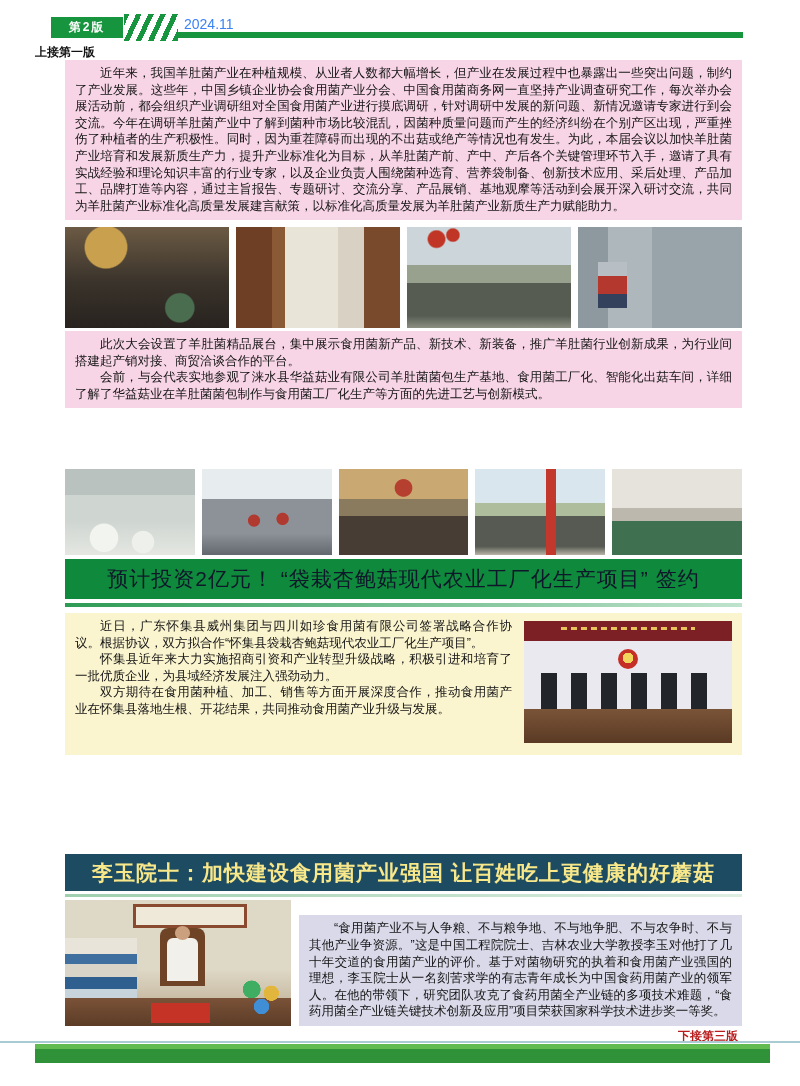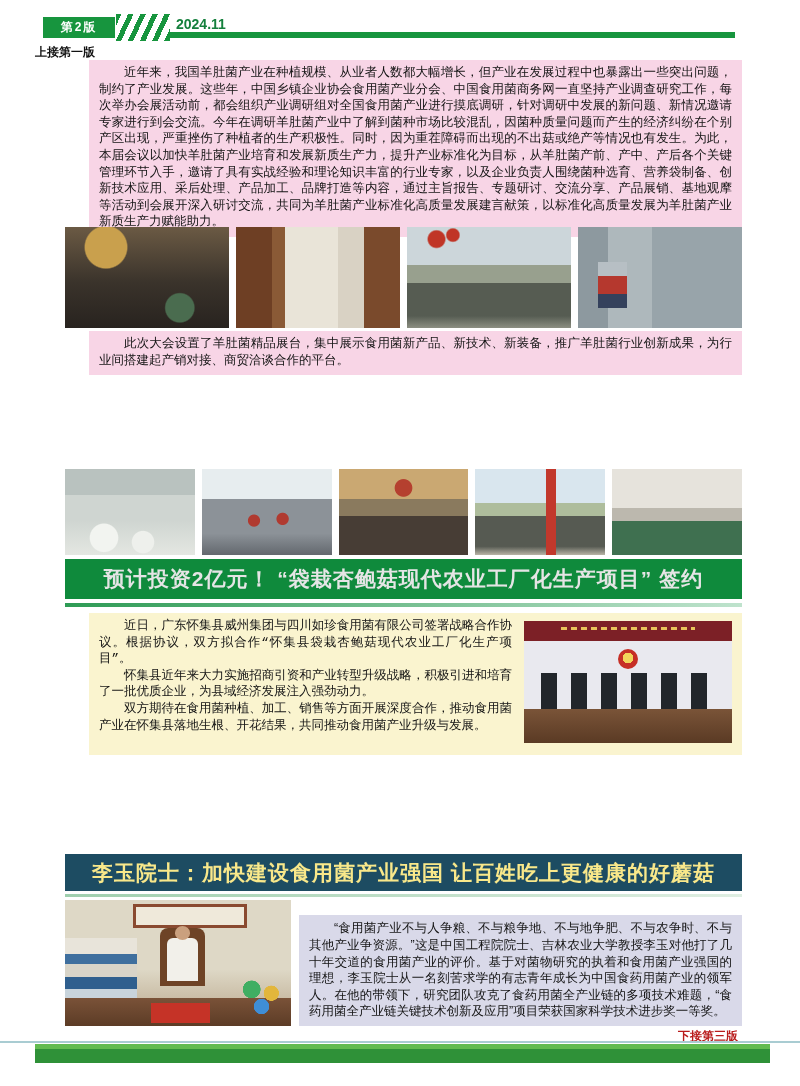--- a/index.html
+++ b/index.html
@@ -1,30 +1,30 @@
 <!DOCTYPE html>
 <html><head>
 <meta charset="utf-8">
 <style>
   html,body{margin:0;padding:0;background:#ffffff;}
   body{width:800px;height:1086px;position:relative;overflow:hidden;
        font-family:"Liberation Sans","DejaVu Sans",sans-serif;color:#141414;}
 
   
-  .masthead{position:absolute;left:8px;top:14px;width:757px;height:28px;}
+  .masthead{position:absolute;left:16px;top:14px;width:757px;height:28px;}
   .edition-badge{position:absolute;left:35px;top:3px;width:72px;height:21px;background:#17953e;
       color:#fff;font-size:12px;font-weight:bold;display:flex;align-items:center;justify-content:center;letter-spacing:2px;}
   .stripes{position:absolute;left:108px;top:0;width:54px;height:27px;
       background:repeating-linear-gradient(115deg,#17953e 0 5px,transparent 5px 11px);}
-  .masthead-date{position:absolute;left:168px;top:2px;font-size:14px;font-weight:bold;color:#15803d;}
+  .masthead-date{position:absolute;left:168px;top:2px;font-size:14px;font-weight:normal;color:#3b82f6;}
   .masthead-bar{position:absolute;left:160px;right:30px;top:18px;height:6px;background:#17953e;}
   .continued-from{position:absolute;left:35px;top:44px;font-size:12px;font-weight:bold;color:#111;}
 
   
-  .col{margin-left:89px;margin-right:58px;font-family:Liberation Mono, monospace;}
+  .col{margin-left:65px;margin-right:58px;}
   .textblock{padding:5px 10px 6px 10px;font-size:12.5px;line-height:16.6px;text-align:justify;}
   .textblock p{margin:0;text-indent:2em;}
   .pink{background:#f8d5e6;}
   .yellow{background:#faf4cf;}
   .lavender{background:#d9d9e9;}
 
   .block1{position:absolute;left:0;right:0;top:60px;}
   .block2{position:absolute;left:0;right:0;top:331px;}
 
   
@@ -55,21 +55,21 @@
        linear-gradient(180deg,#e7edef 0 35%,#8c9298 35% 75%,#63686e 100%);}
   .p2c{background:radial-gradient(circle at 50% 22%,#b5402f 0 9%,transparent 10%),
        linear-gradient(180deg,#caa872 0 35%,#8a7a5e 35% 55%,#473d35 55% 100%);}
   .p2d{background:linear-gradient(90deg,transparent 0 55%,#c2382c 55% 62%,transparent 62%),
        linear-gradient(180deg,#d9e6ee 0 40%,#aebd9c 40% 55%,#565a52 55% 90%,#b8b4a6 100%);}
   .p2e{background:linear-gradient(180deg,#e6e3dc 0 45%,#bcb8ae 45% 60%,#3f7050 60% 100%);}
 
   
   .banner-green{position:absolute;left:65px;right:58px;top:559px;height:40px;background:#0f8a3c;
       display:flex;align-items:center;justify-content:center;}
-  .banner-green span{color:#e5e5e5;font-size:21px;font-weight:bold;letter-spacing:1px;}
+  .banner-green span{color:#0f172a;font-size:21px;font-weight:normal;letter-spacing:1px;}
   .underline-green{position:absolute;left:65px;right:58px;top:603px;height:4px;
       background:linear-gradient(90deg,#2e9b55,#bfe3cd);}
 
   .banner-blue{position:absolute;left:65px;right:58px;top:854px;height:37px;background:#1d4c62;
       display:flex;align-items:center;justify-content:center;}
   .banner-blue span{color:#f9e88a;font-size:21px;font-weight:bold;letter-spacing:1px;}
   .underline-blue{position:absolute;left:65px;right:58px;top:894px;height:3px;
       background:linear-gradient(90deg,#9fcfae,#dfeee2);}
 
   
@@ -127,20 +127,21 @@
 
 <div class="photorow row1">
   <div class="photo p1a"></div>
   <div class="photo p1b"></div>
   <div class="photo p1c"></div>
   <div class="photo p1d"></div>
 </div>
 
 <div class="block2 col textblock pink">
   <p>此次大会设置了羊肚菌精品展台，集中展示食用菌新产品、新技术、新装备，推广羊肚菌行业创新成果，为行业间搭建起产销对接、商贸洽谈合作的平台。</p>
+  <p>会前，与会代表实地参观了涞水县华益菇业有限公司羊肚菌菌包生产基地、食用菌工厂化、智能化出菇车间，详细了解了华益菇业在羊肚菌菌包制作与食用菌工厂化生产等方面的先进工艺与创新模式。</p>
 </div>
 
 <div class="photorow row2">
   <div class="photo p2a"></div>
   <div class="photo p2b"></div>
   <div class="photo p2c"></div>
   <div class="photo p2d"></div>
   <div class="photo p2e"></div>
 </div>
 

